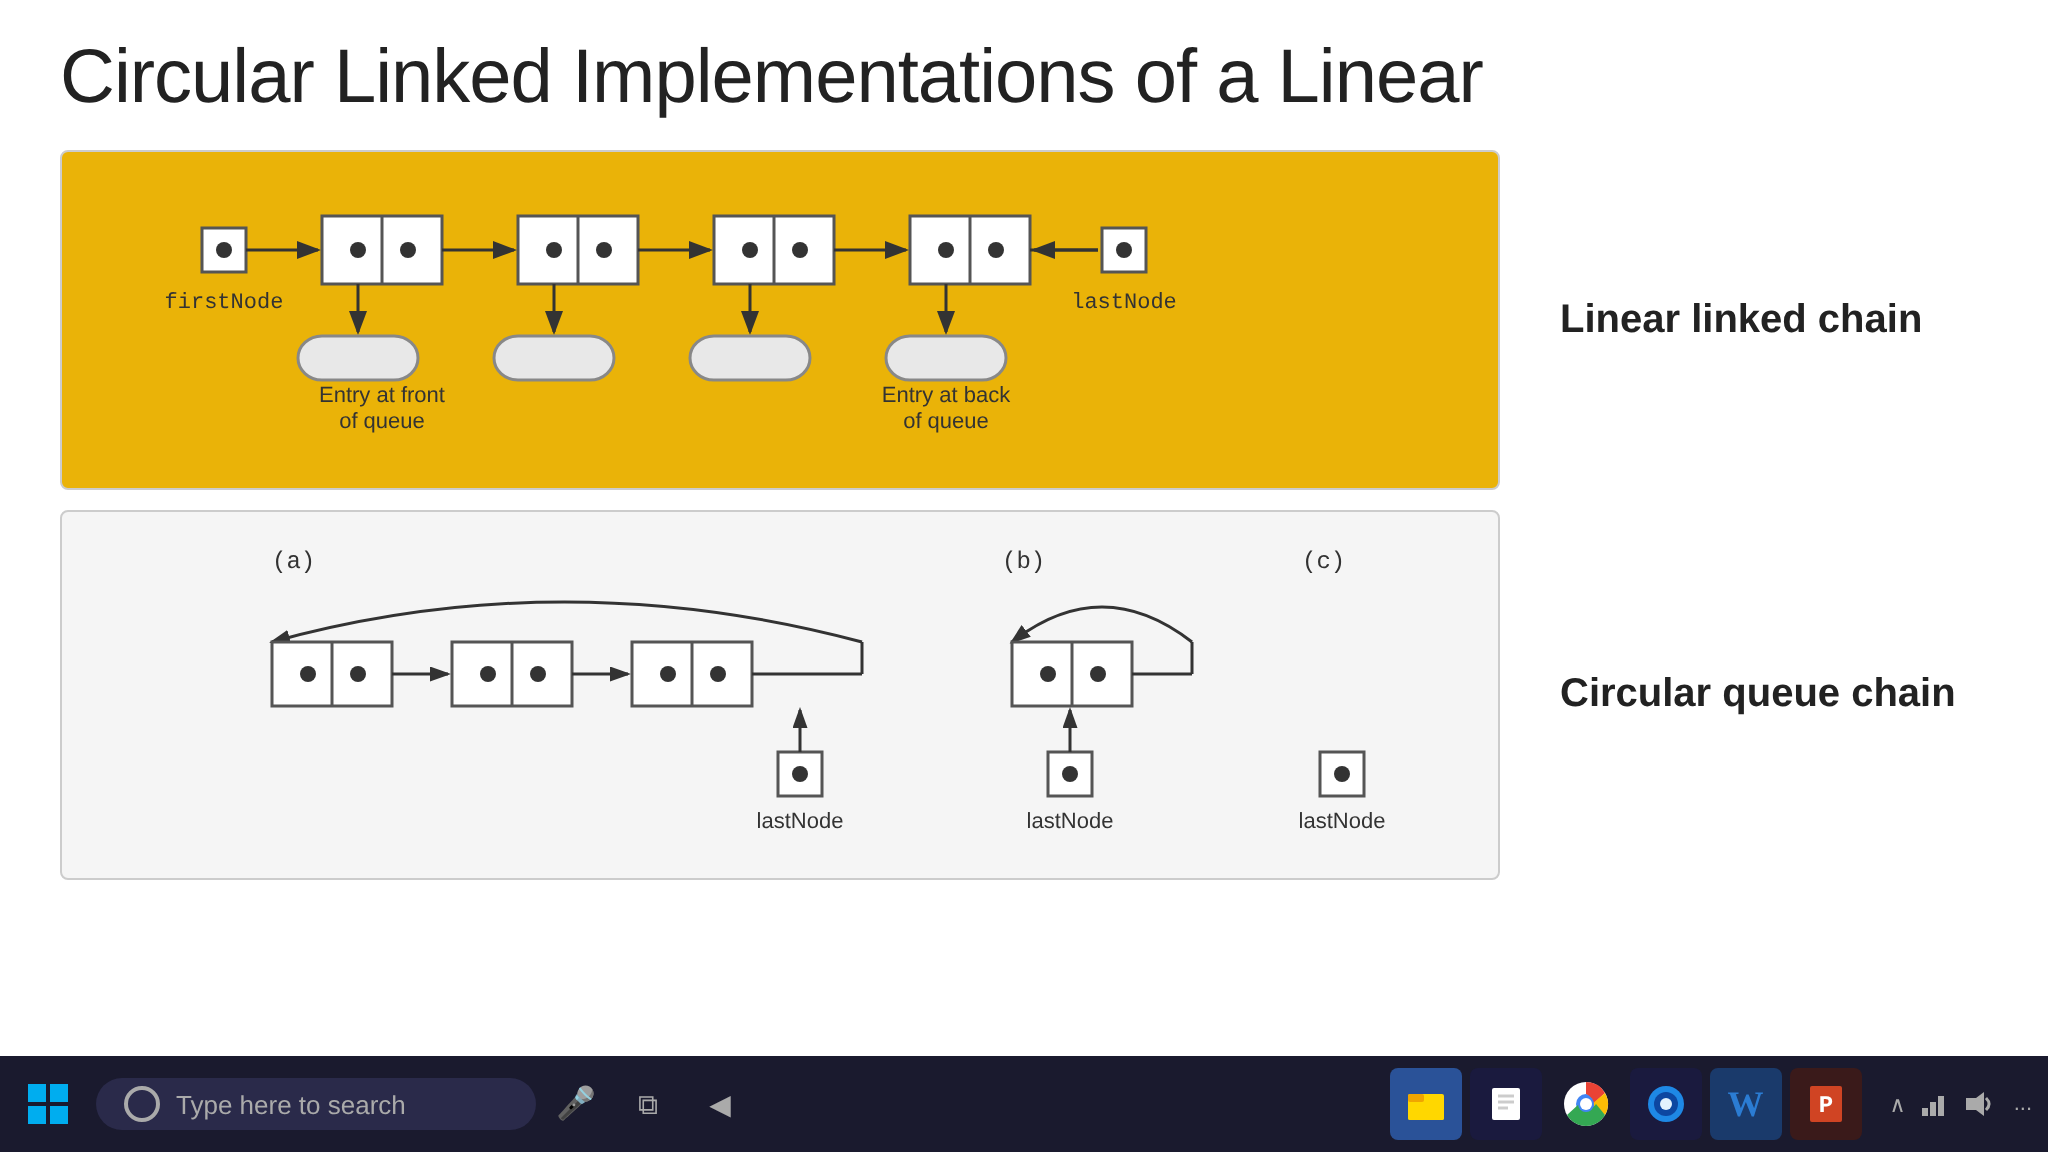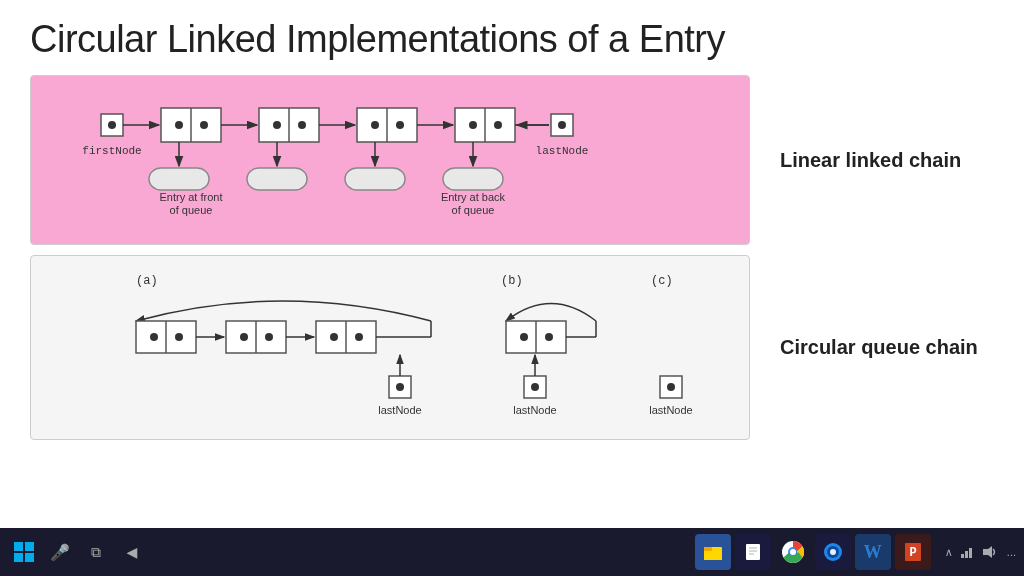--- a/index.html
+++ b/index.html
@@ -39,21 +39,21 @@
     }
 
     
     .diagram-row {
       display: flex;
       align-items: center;
       gap: 20px;
     }
 
     .diagram-box {
-      background: #f9a8d4;
+      background: #eab308;
       border: 1px solid #ccc;
       border-radius: 4px;
       padding: 10px;
       flex: 0 0 720px;
       height: 170px;
       position: relative;
     }
 
     .diagram-box-bottom {
       background: #f5f5f5;
@@ -174,21 +174,21 @@
       stroke: #888;
       stroke-width: 1.5;
       rx: 12;
       ry: 12;
     }
   </style>
 </head>
 <body>
 
 <div class="slide-area">
-  <div class="slide-title">Circular Linked Implementations of a Entry</div>
+  <div class="slide-title">Circular Linked Implementations of a Linear</div>
 
   <div class="content-area">
 
     <div class="diagram-row">
       <div class="diagram-box">
         <svg width="690" height="150" viewBox="0 0 690 150">
           <defs>
             <marker id="arrowhead" markerWidth="8" markerHeight="6" refX="7" refY="3" orient="auto">
               <polygon points="0 0, 8 3, 0 6" fill="#333"></polygon>
             </marker>
@@ -343,20 +343,24 @@
 
   <div class="tb-icon">
     <svg width="20" height="20" viewBox="0 0 20 20">
       <rect x="0" y="0" width="9" height="9" fill="#00adef"></rect>
       <rect x="11" y="0" width="9" height="9" fill="#00adef"></rect>
       <rect x="0" y="11" width="9" height="9" fill="#00adef"></rect>
       <rect x="11" y="11" width="9" height="9" fill="#00adef"></rect>
     </svg>
   </div>
 
+  <div class="taskbar-search">
+    <div class="taskbar-search-circle"></div>
+    <span class="taskbar-search-text">Type here to search</span>
+  </div>
 
   <div class="tb-icon" style="color:#aaa; font-size:16px;">🎤</div>
 
   <div class="tb-icon" style="color:#aaa; font-size:14px;">⧉</div>
 
   <div class="tb-icon" style="color:#aaa; font-size:14px;">◀</div>
 
   <div class="taskbar-right">
 
     <div class="tb-app-icon" style="background:#2a5298;">

